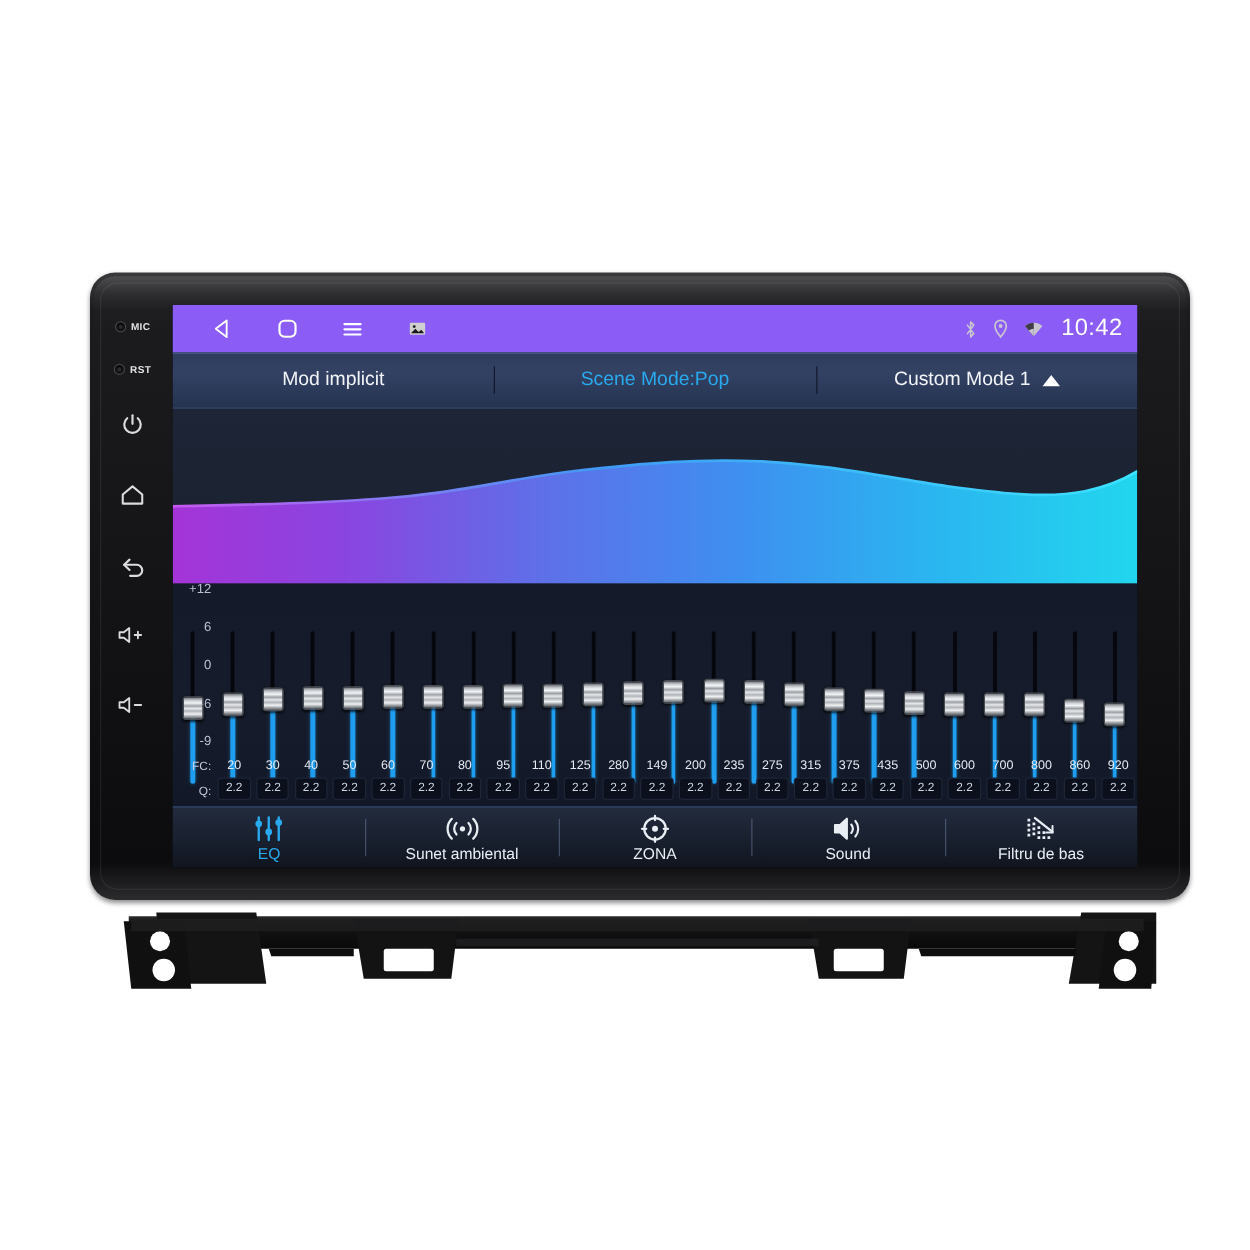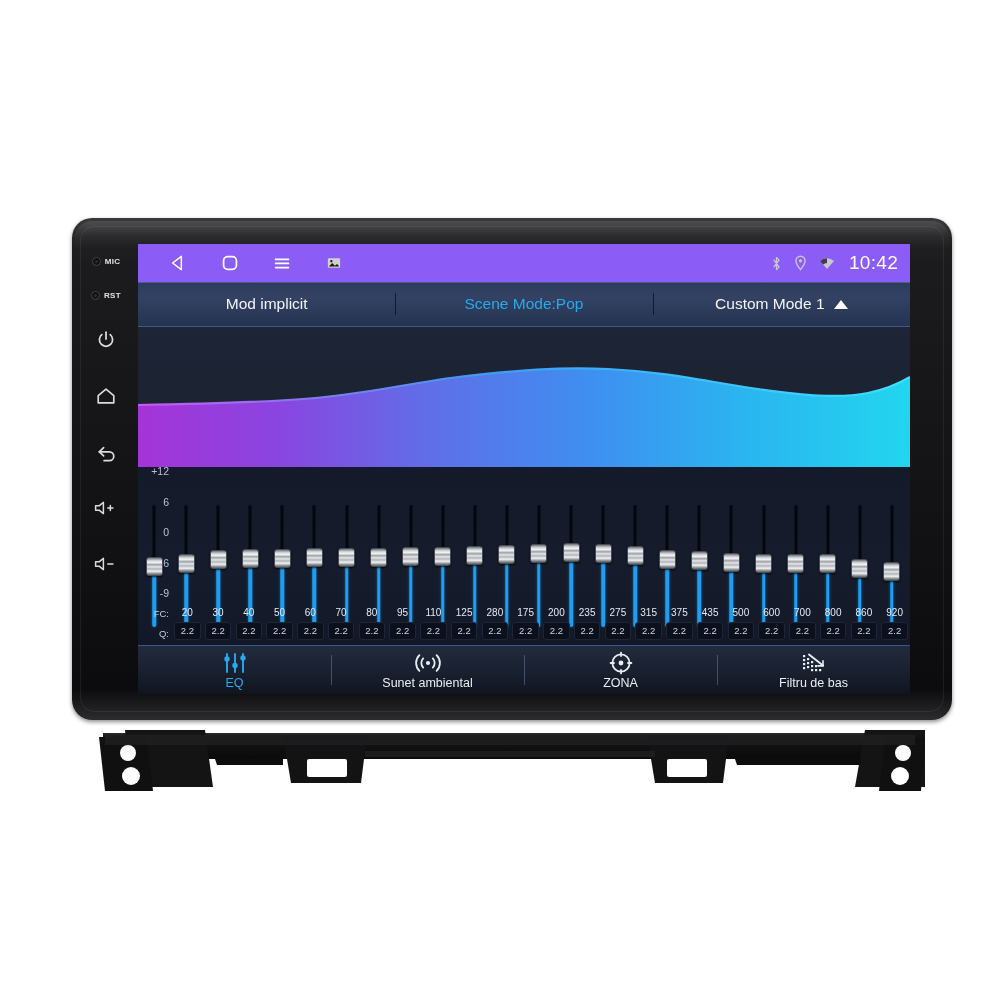--- a/index.html
+++ b/index.html
@@ -576,21 +576,21 @@
               </div>
               <div class="fcq-col">
                 <div class="fc-v">125</div>
                 <div class="q-v">2.2</div>
               </div>
               <div class="fcq-col">
                 <div class="fc-v">280</div>
                 <div class="q-v">2.2</div>
               </div>
               <div class="fcq-col">
-                <div class="fc-v">175</div>
+                <div class="fc-v">149</div>
                 <div class="q-v">2.2</div>
               </div>
               <div class="fcq-col">
                 <div class="fc-v">200</div>
                 <div class="q-v">2.2</div>
               </div>
               <div class="fcq-col">
                 <div class="fc-v">235</div>
                 <div class="q-v">2.2</div>
               </div>
@@ -669,20 +669,30 @@
               <svg width="24" height="24" viewBox="0 0 24 24" fill="none" stroke="#e9edf4" stroke-width="1.8" stroke-linecap="round">
                 <circle cx="12" cy="12" r="8.6"></circle>
                 <circle cx="12" cy="12" r="2.4" fill="#e9edf4" stroke="none"></circle>
                 <path d="M12 1.6 V5"></path>
                 <path d="M12 19 V22.4"></path>
                 <path d="M1.6 12 H5"></path>
                 <path d="M19 12 H22.4"></path>
               </svg>
             </div>
             <div class="nav-lbl">ZONA</div>
+          </div>
+          <div class="nav-item">
+            <div class="nav-ico">
+              <svg width="26" height="22" viewBox="0 0 26 22" fill="none" stroke="#e9edf4" stroke-width="1.7" stroke-linejoin="round" stroke-linecap="round">
+                <path d="M3 8 H7 L12.5 3 V19 L7 14 H3 Z" fill="#e9edf4"></path>
+                <path d="M16 7.6 A5.6 5.6 0 0 1 16 14.4"></path>
+                <path d="M19.3 4.8 A9.6 9.6 0 0 1 19.3 17.2"></path>
+              </svg>
+            </div>
+            <div class="nav-lbl">Sound</div>
           </div>
           <div class="nav-item">
             <div class="nav-ico">
               <svg width="26" height="22" viewBox="0 0 26 22" fill="none" stroke="#e9edf4" stroke-width="1.6" stroke-linecap="round">
                 <g fill="#e9edf4" stroke="none">
                   <rect x="2" y="3" width="2.2" height="2.2"></rect>
                   <rect x="2" y="7" width="2.2" height="2.2"></rect>
                   <rect x="2" y="11" width="2.2" height="2.2"></rect>
                   <rect x="2" y="15" width="2.2" height="2.2"></rect>
                   <rect x="6" y="6" width="2.2" height="2.2"></rect>

